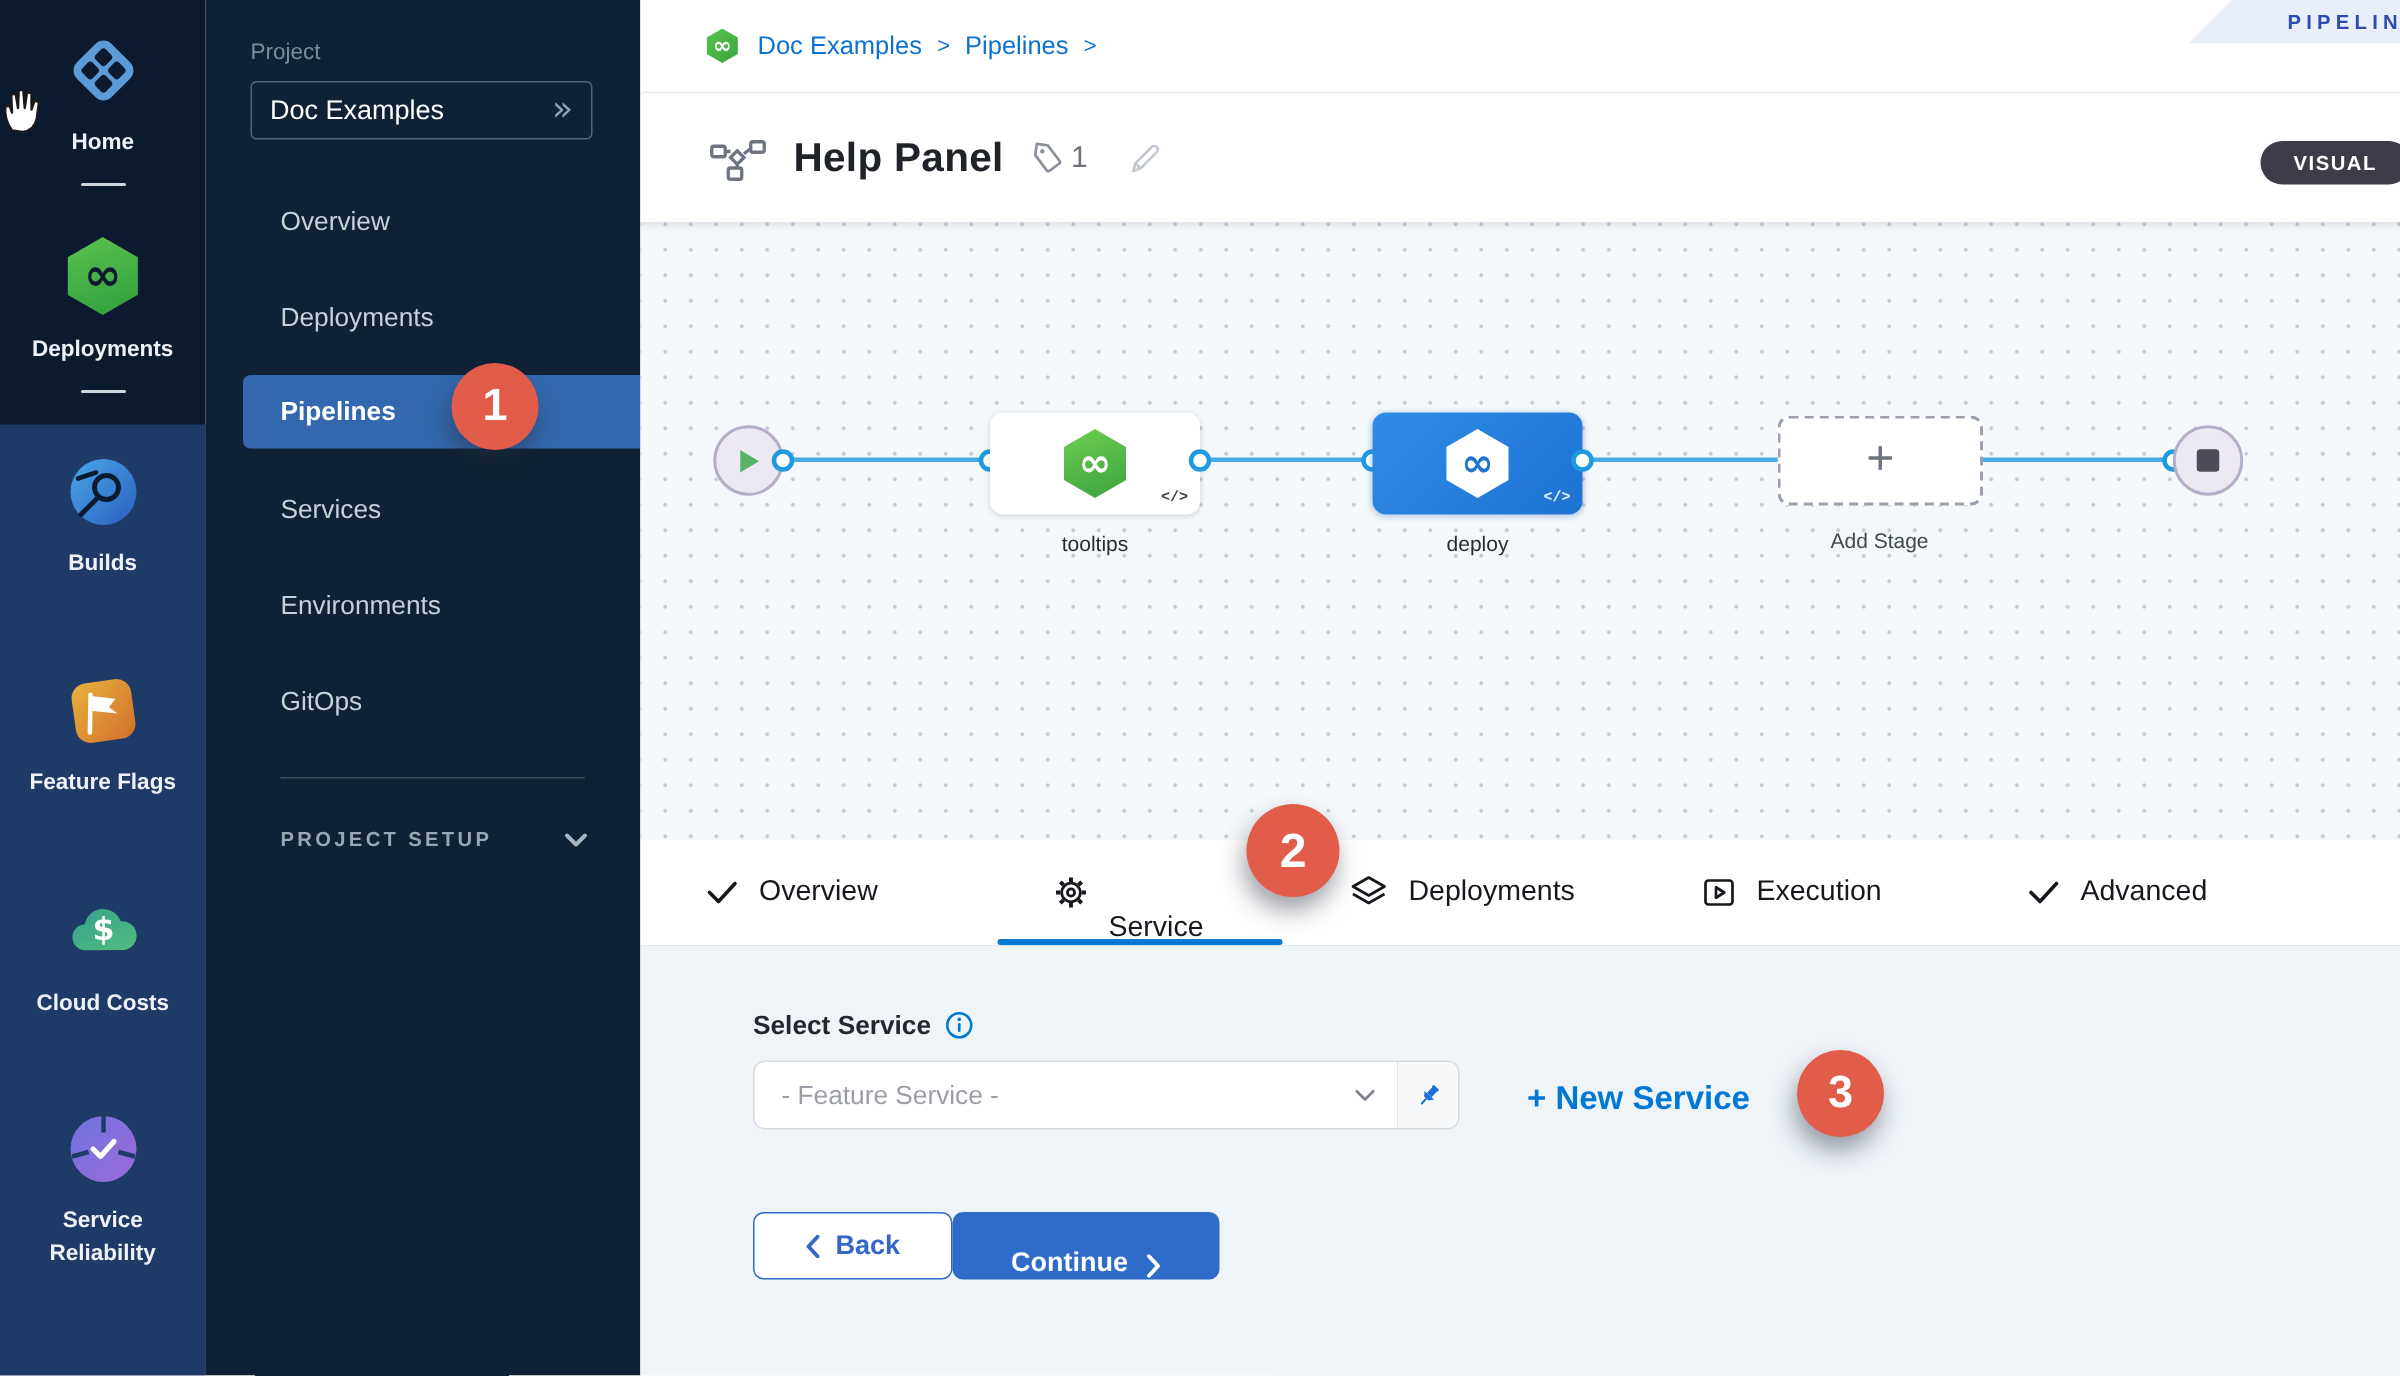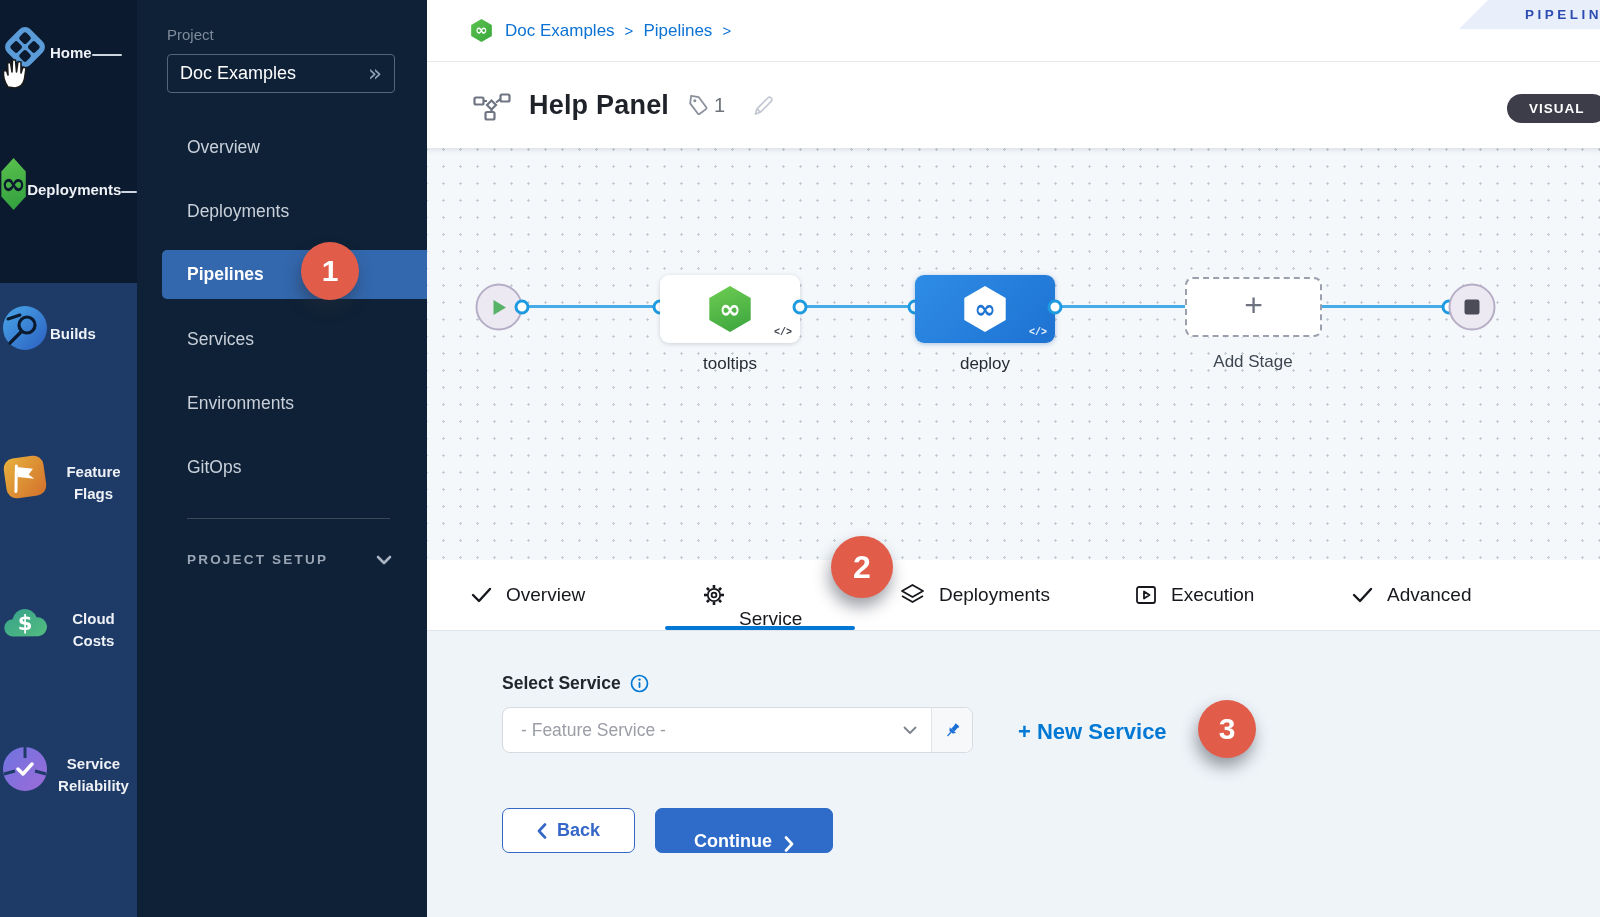--- a/index.html
+++ b/index.html
@@ -2,21 +2,21 @@
 <html><head>
 <meta charset="utf-8">
 <style>
   * { margin:0; padding:0; box-sizing:border-box; }
   html,body { width:1600px; height:917px; overflow:hidden; font-family:"Liberation Sans",sans-serif; background:#fff; }
   .app { position:relative; width:1600px; height:917px; display:flex; }
 
   
   .module-sidebar { position:relative; width:137px; height:917px; background:#0b1a2e; flex:none; }
   .module-sidebar .lower-bg { position:absolute; left:0; top:283px; width:137px; height:634px; background:#1e3a66; }
-  .mod-item { position:absolute; left:0; width:137px; display:flex; flex-direction:row; align-items:center; cursor:pointer; }
+  .mod-item { position:absolute; left:0; width:137px; display:flex; flex-direction:column; align-items:center; cursor:pointer; }
   .mod-item .mi-icon { width:50px; height:50px; display:flex; align-items:center; justify-content:center; }
   .mod-item .mi-label { margin-top:12px; color:#eef1f6; font-size:15px; font-weight:700; text-align:center; line-height:1.45; }
   .mod-underline { width:30px; height:2px; background:#cdd5df; margin-top:16px; border-radius:1px; }
   .hex { display:flex; align-items:center; justify-content:center; clip-path:polygon(50% 0,95% 26%,95% 74%,50% 100%,5% 74%,5% 26%); }
   .inf { font-family:"DejaVu Sans",sans-serif; font-weight:700; line-height:1; }
 
   
   .project-sidebar { position:relative; width:290px; height:917px; background:#0e2136; flex:none; }
   .ps-project-label { position:absolute; left:30px; top:26px; color:#7f8b9c; font-size:15px; }
   .ps-project-box { position:absolute; left:30px; top:54px; width:228px; height:39px; border:1px solid #53657d; border-radius:4px; display:flex; align-items:center; padding:0 12px; cursor:pointer; }
@@ -49,41 +49,41 @@
 
   
   .canvas { position:absolute; left:0; top:148px; width:1173px; height:412px; background:#f4f8fb; background-image:radial-gradient(#c6ccd6 1.3px, transparent 1.4px); background-size:17px 17px; background-position:8px 10px; box-shadow:inset 0 7px 7px -7px rgba(20,30,50,0.18); }
   .flow-line { position:absolute; left:72px; top:157px; width:973px; height:3px; background:#47abe8; }
   .ring { position:absolute; width:15px; height:15px; border:3.5px solid #1e9be0; background:#fff; border-radius:50%; transform:translate(-50%,-50%); }
   .term-node { position:absolute; width:47px; height:47px; border-radius:50%; background:#ece9f3; border:2px solid #b6aec6; transform:translate(-50%,-50%); display:flex; align-items:center; justify-content:center; }
   .stage-card { position:absolute; width:140px; height:68px; border-radius:9px; display:flex; align-items:center; justify-content:center; cursor:pointer; }
   .stage-card.white { background:#fff; box-shadow:0 1px 4px rgba(30,40,60,0.18); }
   .stage-card.blue { background:linear-gradient(135deg,#2e8ce6,#1e72d2); box-shadow:0 1px 5px rgba(20,80,160,0.35); }
   .code-glyph { position:absolute; right:8px; bottom:5px; font-size:10px; font-weight:700; font-family:"Liberation Mono",monospace; }
-  .stage-label { position:absolute; transform:translateX(-50%); font-size:17px; color:#272c34; white-space:nowrap; }
+  .stage-label { position:absolute; transform:translateX(-50%); font-size:14px; color:#272c34; white-space:nowrap; }
   .add-stage { position:absolute; left:758px; top:129px; width:137px; height:60px; background:#fff; border:2px dashed #9aa0ad; border-radius:8px; display:flex; align-items:center; justify-content:center; cursor:pointer; }
   .add-stage span { font-size:32px; font-weight:300; color:#6d7480; line-height:0; margin-top:-4px; }
 
   
   .tab-bar { position:absolute; left:0; top:560px; width:1173px; height:71px; background:#fff; border-bottom:1px solid #e0e5ea; }
   .tab { position:absolute; top:0; height:70px; display:flex; align-items:center; gap:14px; cursor:pointer; }
   .tab .tab-label { font-size:19px; color:#16181d; }
   .tab.active .tab-label { font-weight:500;margin-top:48px; }
   .tab.active::after { content:""; position:absolute; left:-38px; bottom:0; width:190px; height:4px; background:#0278d5; border-radius:2px; }
 
   
   .panel { position:absolute; left:0; top:631px; width:1173px; height:318px; background:#eef4f8; }
   .select-label-row { position:absolute; left:75px; top:42px; display:flex; align-items:center; gap:9px; }
   .select-label { font-size:17.5px; font-weight:700; color:#22272d; }
   .dropdown { position:absolute; left:75px; top:76px; width:471px; height:46px; background:#fff; border:1px solid #d7dae0; border-radius:8px; display:flex; align-items:center; cursor:pointer; }
   .dd-placeholder { color:#9b9ea6; font-size:17.5px; padding-left:18px; flex:1; }
   .dd-chevron { margin-right:14px; display:flex; }
   .dd-pin-seg { width:41px; height:44px; border-left:1px solid #e2e4e9; background:#f7f8fa; border-radius:0 7px 7px 0; display:flex; align-items:center; justify-content:center; }
   .new-service { position:absolute; left:591px; top:88px; color:#0278d5; font-size:22px; font-weight:700; cursor:pointer; }
-  .btn-row { position:absolute; left:75px; top:177px; display:flex; gap:20px; }
+  .btn-row { position:absolute; left:75px; top:177px; display:flex; }
   .btn { height:45px; border-radius:7px; display:flex; align-items:center; justify-content:center; font-size:18px; font-weight:700; cursor:pointer; }
   .btn-back { width:133px; background:#fff; border:1.5px solid #3567c4; color:#3566c8; gap:10px; }
   .btn-continue { width:178px; background:#2f6bc8; border:1.5px solid #2f6bc8; color:#fff; gap:12px;align-items:flex-end; }
 
   
   .num-badge { position:absolute; border-radius:50%; background:#e25c4a; color:#fff; font-weight:700; display:flex; align-items:center; justify-content:center; box-shadow:-2px 9px 16px rgba(40,45,60,0.45); z-index:30; }
 
   .cursor-hand { position:absolute; left:1px; top:56px; z-index:40; }
 </style>
 </head>

